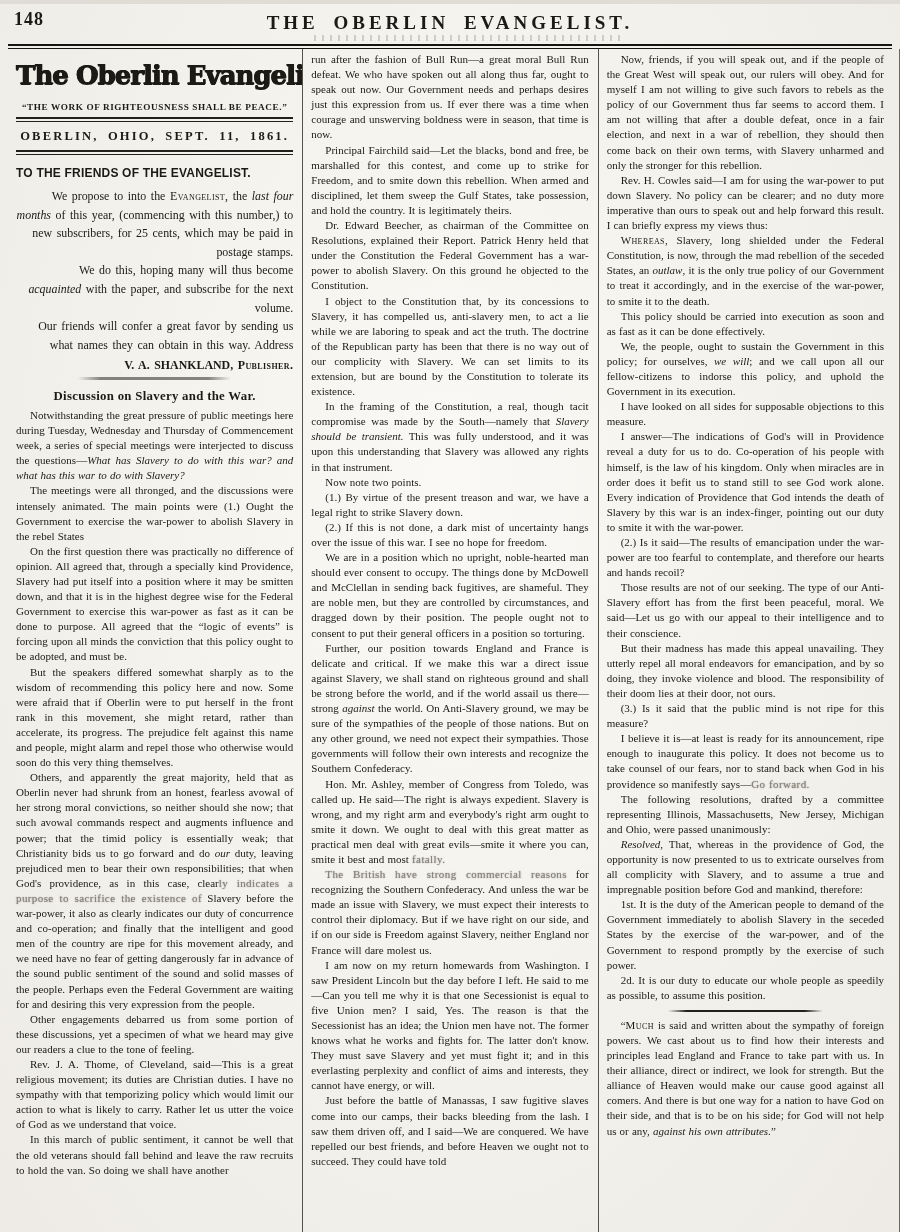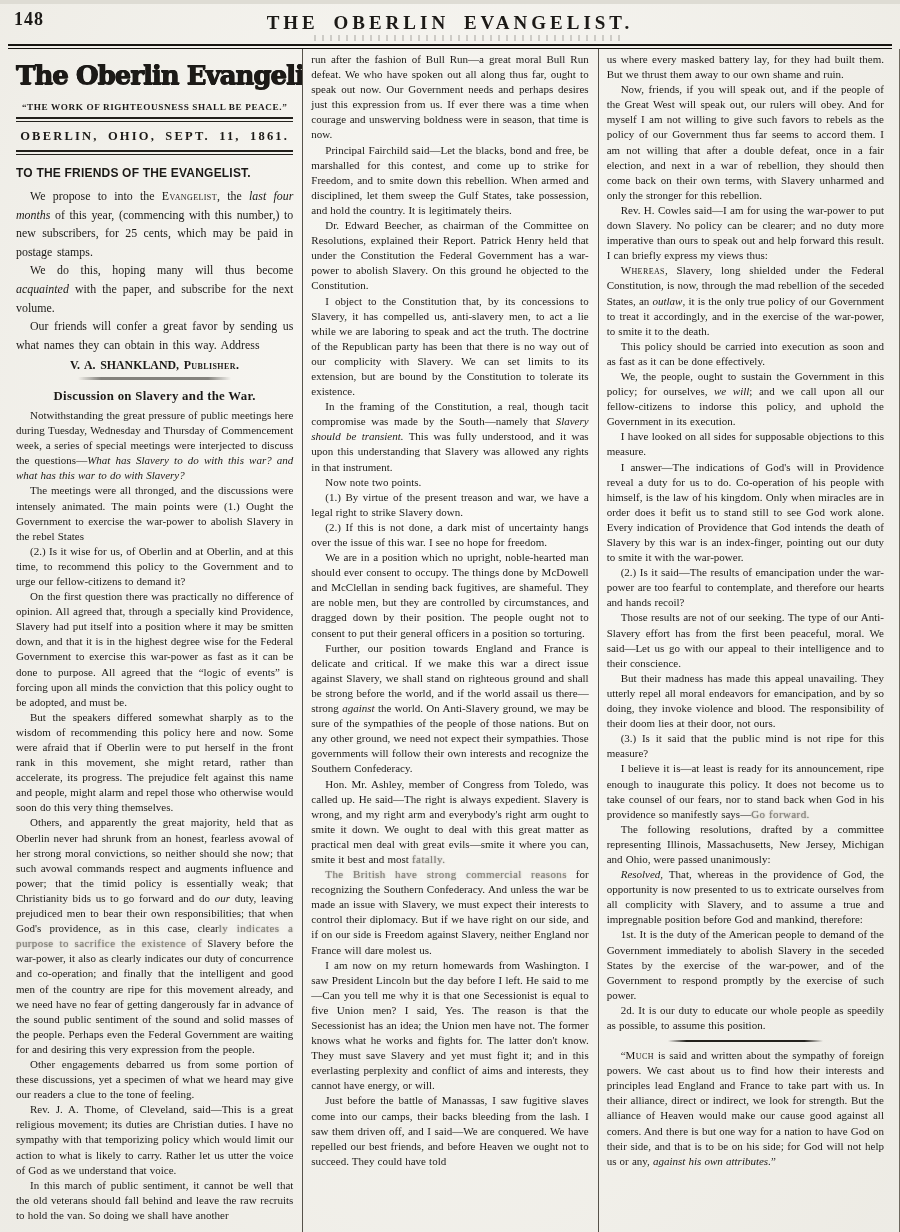--- a/index.html
+++ b/index.html
@@ -38,21 +38,21 @@
     letter-spacing:0.2px;margin:11px 0 7px;white-space:nowrap;
   }
   .article-heading{font-weight:bold;font-size:12.8px;text-align:center;margin:9px 0 4px;letter-spacing:0.3px;}
   .sig-smudge{width:55%;margin:2px auto 0;height:3px;
     background:linear-gradient(90deg, transparent, rgba(40,38,33,0.55) 15%, rgba(40,38,33,0.55) 85%, transparent);
     filter:blur(0.5px);}
   
   .para{margin:0;text-align:justify;font-size:11px;line-height:15.1px;text-indent:14px;word-spacing:0.4px;}
   .para.noind{text-indent:0;}
   .para.sig{text-indent:0;text-align:center;font-weight:bold;font-size:11.5px;margin-top:2px;}
-  .intro .para{font-size:11.9px;line-height:18.6px;word-spacing:1.6px;}
+  .intro .para{font-size:11.9px;line-height:18.6px;word-spacing:1.6px;text-align:right;}
   .i{font-style:italic;}
   .sc{font-variant:small-caps;letter-spacing:0.4px;}
   .faded{color:#84817a;text-shadow:0 0 1.4px rgba(130,126,118,0.9);letter-spacing:0.4px;}
   .short-rule{width:56%;margin:7px auto 6px;height:2px;
     background:linear-gradient(90deg, transparent, #23211c 12%, #23211c 88%, transparent);}
 </style>
 </head>
 <body>
 
 <div class="page">
@@ -84,21 +84,20 @@
             <p class="para sig"><span>V. A. SHANKLAND, </span><span class="sc">Publisher.</span></p>
           </div>
         <div class="sig-smudge"></div>
       </div>
 
       <div>
         <div class="article-heading">Discussion on Slavery and the War.</div>
         <div>
             <p class="para"><span>Notwithstanding the great pressure of public meetings here during Tuesday, Wednesday and Thursday of Commencement week, a series of special meetings were interjected to discuss the questions—</span><span class="i">What has Slavery to do with this war? and what has this war to do with Slavery?</span></p>
             <p class="para"><span>The meetings were all thronged, and the discussions were intensely animated.  The main points were (1.) Ought the Government to exercise the war-power to abolish Slavery in the rebel States</span></p>
-            <p class="para"><span>(2.)  Is it wise for us, of Oberlin and at Oberlin, and at this time, to recommend this policy to the Government and to urge our fellow-citizens to demand it?</span></p>
             <p class="para"><span>On the first question there was practically no difference of opinion.  All agreed that, through a specially kind Providence, Slavery had put itself into a position where it may be smitten down, and that it is in the highest degree wise for the Federal Government to exercise this war-power as fast as it can be done to purpose.  All agreed that the “logic of events” is forcing upon all minds the conviction that this policy ought to be adopted, and must be.</span></p>
             <p class="para"><span>But the speakers differed somewhat sharply as to the wisdom of recommending this policy here and now. Some were afraid that if Oberlin were to put herself in the front rank in this movement, she might retard, rather than accelerate, its progress.  The prejudice felt against this name and people, might alarm and repel those who otherwise would soon do this very thing themselves.</span></p>
             <p class="para"><span>Others, and apparently the great majority, held that as Oberlin never had shrunk from an honest, fearless avowal of her strong moral convictions, so neither should she now; that such avowal commands respect and augments influence and power; that the timid policy is essentially weak; that Christianity bids us to go forward and do </span><span class="i">our</span><span> duty, leaving prejudiced men to bear their own responsibilities; that when God's providence, as in this case, clear</span><span class="faded">ly indicates a purpose to sacrifice the existence of</span><span> Slavery before the war-power, it also as clearly indicates our duty of concurrence and co-operation; and finally that the intelligent and good men of the country are ripe for this movement already, and we need have no fear of getting dangerously far in advance of the sound public sentiment of the sound and solid masses of the people. Perhaps even the Federal Government are waiting for and desiring this very expression from the people.</span></p>
             <p class="para"><span>Other engagements debarred us from some portion of these discussions, yet a specimen of what we heard may give our readers a clue to the tone of feeling.</span></p>
             <p class="para"><span>Rev. J. A. Thome, of Cleveland, said—This is a great religious movement; its duties are Christian duties.  I have no sympathy with that temporizing policy which would limit our action to what is likely to carry.  Rather let us utter the voice of God as we understand that voice.</span></p>
             <p class="para"><span>In this march of public sentiment, it cannot be well that the old veterans should fall behind and leave the raw recruits to hold the van.  So doing we shall have another</span></p>
           </div>
       </div>
     </div>
 
@@ -116,21 +115,20 @@
           <p class="para"><span>Further, our position towards England and France is delicate and critical.  If we make this war a direct issue against Slavery, we shall stand on righteous ground and shall be strong before the world, and if the world assail us there—strong </span><span class="i">against</span><span> the world.  On Anti-Slavery ground, we may be sure of the sympathies of the people of those nations.  But on any other ground, we need not expect their sympathies.  Those governments will follow their own interests and recognize the Southern Confederacy.</span></p>
           <p class="para"><span>Hon. Mr. Ashley, member of Congress from Toledo, was called up.  He said—The right is always expedient. Slavery is wrong, and my right arm and everybody's right arm ought to smite it down.  We ought to deal with this great matter as practical men deal with great evils—smite it where you can, smite it best and most </span><span class="faded">fatally.</span></p>
           <p class="para"><span class="faded">The British have strong commercial reasons</span><span> for recognizing the Southern Confederacy.  And unless the war be made an issue with Slavery, we must expect their interests to control their diplomacy.  But if we have right on our side, and if on our side is Freedom against Slavery, neither England nor France will dare molest us.</span></p>
           <p class="para"><span>I am now on my return homewards from Washington. I saw President Lincoln but the day before I left.  He said to me—Can you tell me why it is that one Secessionist is equal to five Union men?  I said, Yes.  The reason is that the Secessionist has an idea; the Union men have not.  The former knows what he works and fights for.  The latter don't know.  They must save Slavery and yet must fight it; and in this everlasting perplexity and conflict of aims and interests, they cannot have energy, or will.</span></p>
           <p class="para"><span>Just before the battle of Manassas, I saw fugitive slaves come into our camps, their backs bleeding from the lash.  I saw them driven off, and I said—We are conquered.  We have repelled our best friends, and before Heaven we ought not to succeed.  They could have told</span></p>
         </div>
     </div>
 
     <div class="col">
       <div>
-          <p class="para noind"><span>us where every masked battery lay, for they had built them.  But we thrust them away to our own shame and ruin.</span></p>
           <p class="para"><span>Now, friends, if you will speak out, and if the people of the Great West will speak out, our rulers will obey. And for myself I am not willing to give such favors to rebels as the policy of our Government thus far seems to accord them.  I am not willing that after a double defeat, once in a fair election, and next in a war of rebellion, they should then come back on their own terms, with Slavery unharmed and only the stronger for this rebellion.</span></p>
           <p class="para"><span>Rev. H. Cowles said—I am for using the war-power to put down Slavery.  No policy can be clearer; and no duty more imperative than ours to speak out and help forward this result.  I can briefly express my views thus:</span></p>
           <p class="para"><span class="sc">Whereas</span><span>, Slavery, long shielded under the Federal Constitution, is now, through the mad rebellion of the seceded States, an </span><span class="i">outlaw</span><span>, it is the only true policy of our Government to treat it accordingly, and in the exercise of the war-power, to smite it to the death.</span></p>
           <p class="para"><span>This policy should be carried into execution as soon and as fast as it can be done effectively.</span></p>
           <p class="para"><span>We, the people, ought to sustain the Government in this policy; for ourselves, </span><span class="i">we will</span><span>; and we call upon all our fellow-citizens to indorse this policy, and uphold the Government in its execution.</span></p>
           <p class="para"><span>I have looked on all sides for supposable objections to this measure.</span></p>
           <p class="para"><span>I answer—The indications of God's will in Providence reveal a duty for us to do.  Co-operation of his people with himself, is the law of his kingdom.  Only when miracles are in order does it befit us to stand still to see God work alone.  Every indication of Providence that God intends the death of Slavery by this war is an index-finger, pointing out our duty to smite it with the war-power.</span></p>
           <p class="para"><span>(2.)  Is it said—The results of emancipation under the war-power are too fearful to contemplate, and therefore our hearts and hands recoil?</span></p>
           <p class="para"><span>Those results are not of our seeking.  The type of our Anti-Slavery effort has from the first been peaceful, moral. We said—Let us go with our appeal to their intelligence and to their conscience.</span></p>
           <p class="para"><span>But their madness has made this appeal unavailing. They utterly repel all moral endeavors for emancipation, and by so doing, they invoke violence and blood.  The responsibility of their doom lies at their door, not ours.</span></p>

